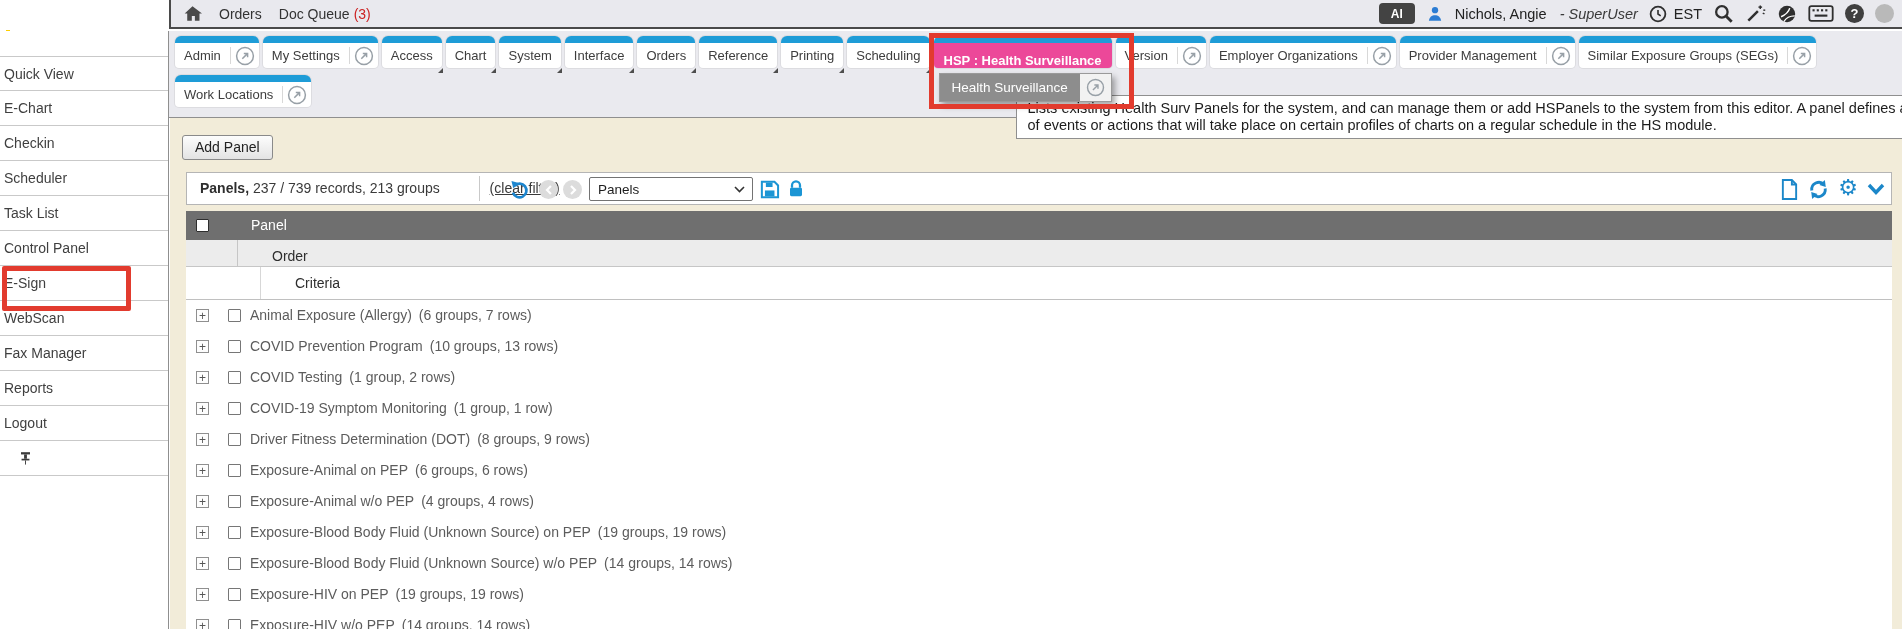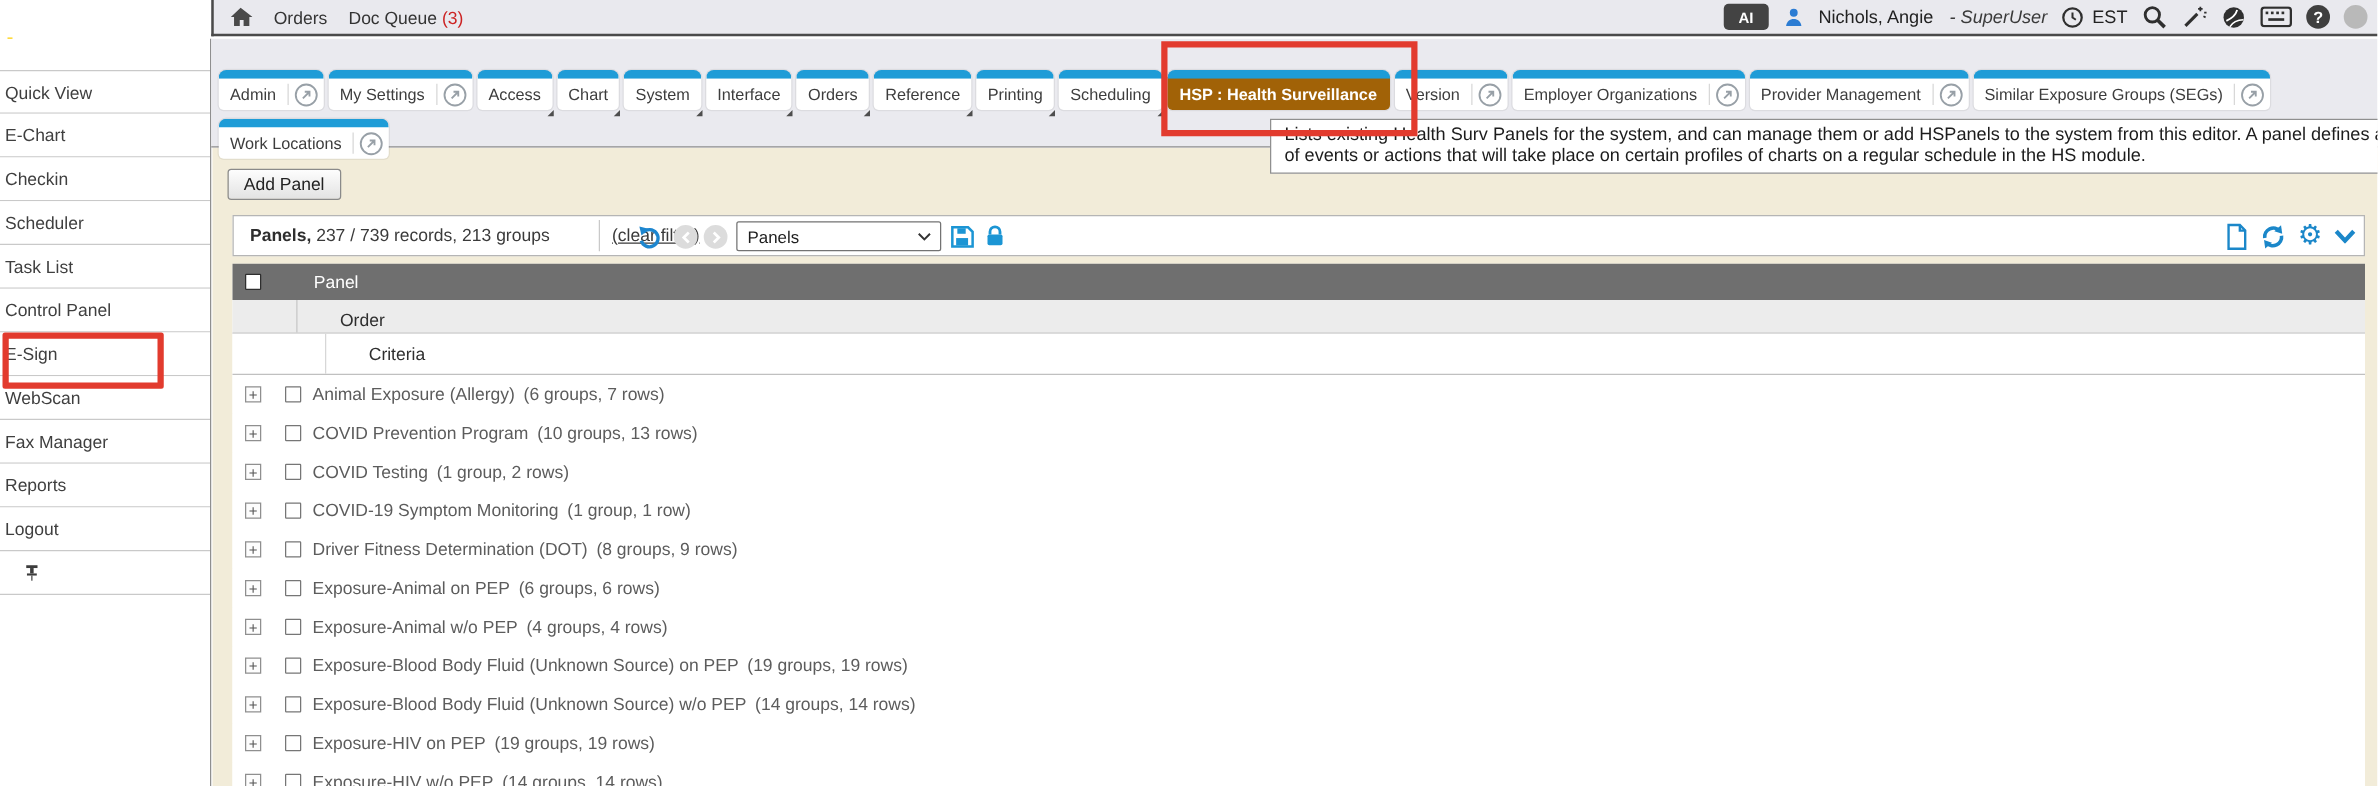--- a/index.html
+++ b/index.html
@@ -51,31 +51,30 @@
     position:absolute; left:169px; top:31px; right:0; height:87px;
     background:#eaeaef; border-bottom:1px solid #8f8f8f; z-index:5;
   }
   .tabs-row1 { position:absolute; left:6px; top:5px; display:flex; gap:4px; align-items:flex-start; }
   .tabs-row2 { position:absolute; left:6px; top:44px; display:flex; }
   .tab {
     display:inline-flex; align-items:center; height:32px; background:#fff;
     border-top:7px solid #1e9cd7; border-radius:6px 6px 4px 4px;
     font-size:13px; color:#3d3d3d; position:relative; cursor:pointer; white-space:nowrap;
     box-shadow:0 0 0 1px rgba(0,0,0,0.06);
-    margin-top:20px;
   }
   .tab-label { padding:0 9px; }
   .tab-sep { width:1px; height:17px; background:#d8d8d8; }
   .tab-ico { width:28px; display:flex; justify-content:center; color:#98a0a7; }
   .tab.menu .tab-label { padding:0 9px; }
   .tab.menu::after {
     content:""; position:absolute; right:-1px; bottom:-5px; width:0; height:0;
     border-left:5px solid transparent; border-bottom:5px solid #4e4e4e;
   }
-  .tab.active { background:#a16207; border-top-color:#1e9cd7; }
+  .tab.active { background:#ec4899; border-top-color:#1e9cd7;align-items:flex-end; }
   .tab.active .tab-label { color:#fff; font-weight:bold; padding:0 10px; }
 
   .hsp-wrap { position:relative; }
   .hsp-redbox { position:absolute; left:-5px; top:-3px; width:calc(100% + 27px); height:76px;
     border:5px solid #e23b2e; z-index:8; pointer-events:none; }
   .open-menu {
     position:absolute; left:5px; top:37px; height:29px; display:flex; align-items:stretch;
     border:1px solid #9a9a9a; box-shadow:3px 4px 6px rgba(0,0,0,0.35); z-index:7; cursor:pointer;
   }
   .open-menu-label { background:#8d8d8d; color:#fff; font-size:13.5px; display:flex;
@@ -284,20 +283,29 @@
         <span class="tab-label">Printing</span>
       </div>
     <div class="tab menu">
         <span class="tab-label">Scheduling</span>
       </div>
 
     <div class="hsp-wrap">
       <div class="tab active">
         <span class="tab-label">HSP : Health Surveillance</span>
       </div>
+      <div class="open-menu">
+        <span class="open-menu-label">Health Surveillance</span>
+        <span class="open-menu-ico">
+            <svg width="19" height="19" viewBox="0 0 20 20">
+              <circle cx="10" cy="10" r="8.4" fill="none" stroke="currentColor" stroke-width="1.5"></circle>
+              <path d="M7.3 12.7 12.4 7.6M8.8 7.4h3.8v3.8" fill="none" stroke="currentColor" stroke-width="1.5"></path>
+            </svg>
+          </span>
+      </div>
       <div class="tooltip">
         <div>Lists existing Health Surv Panels for the system, and can manage them or add HSPanels to the system from this editor.  A panel defines a group</div>
         <div>of events or actions that will take place on certain profiles of charts on a regular schedule in the HS module.</div>
       </div>
       <div class="hsp-redbox"></div>
     </div>
 
     <div class="tab popout">
       <span class="tab-label">Version</span>
         <span class="tab-sep"></span>

